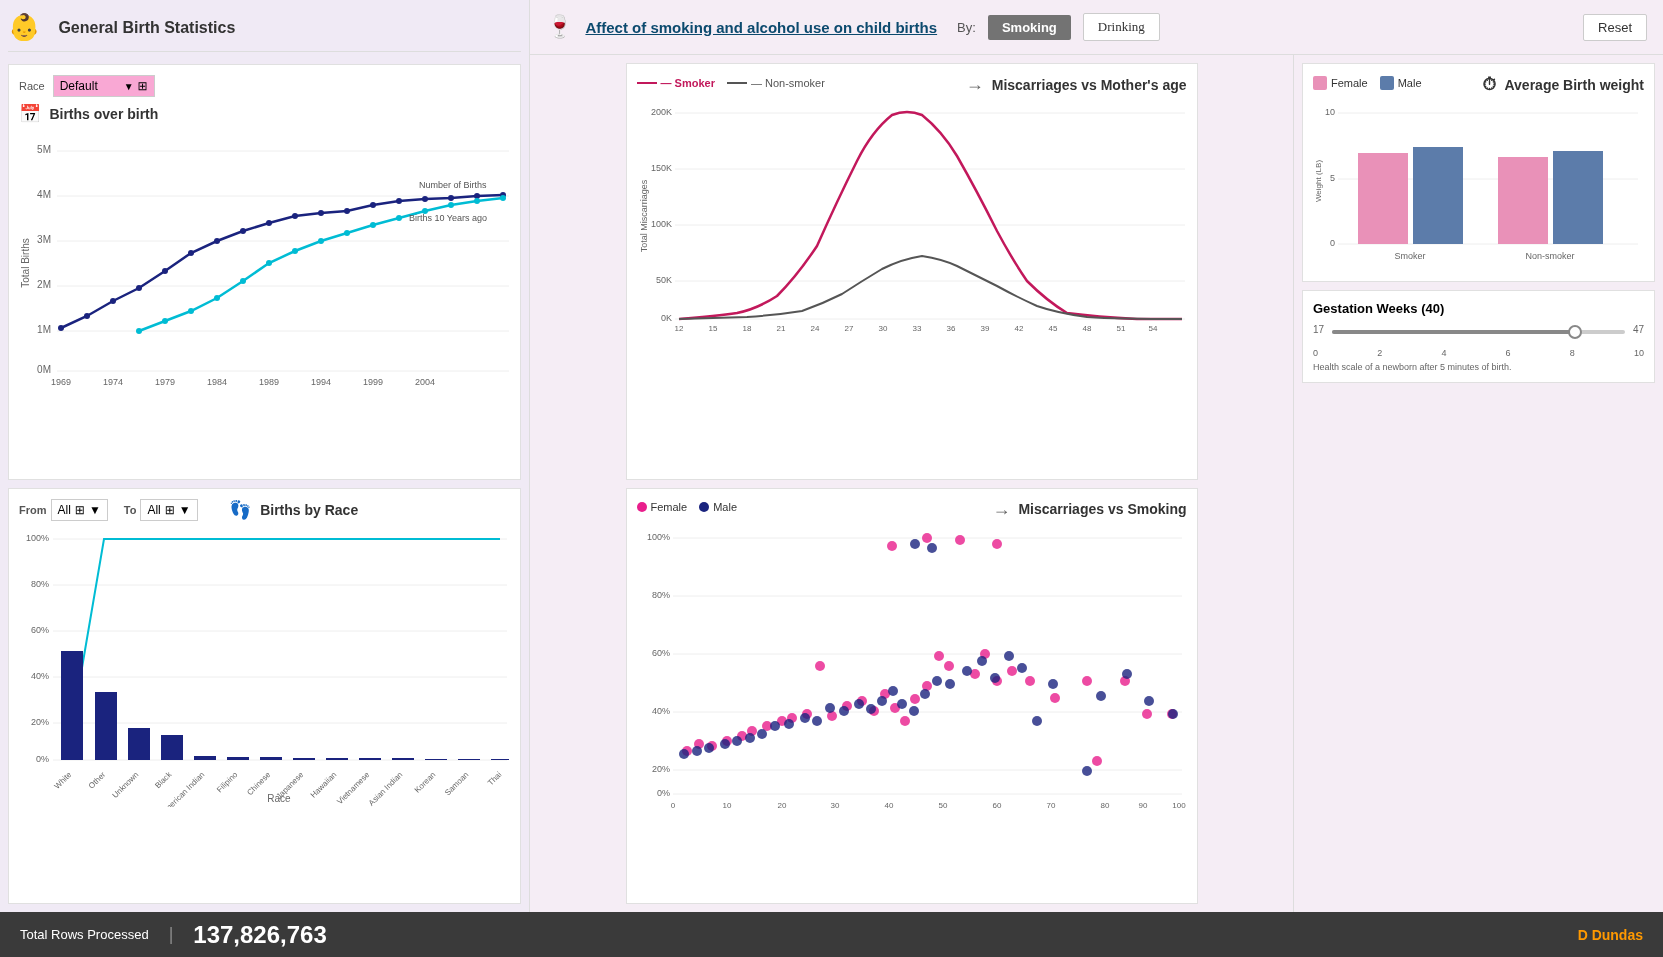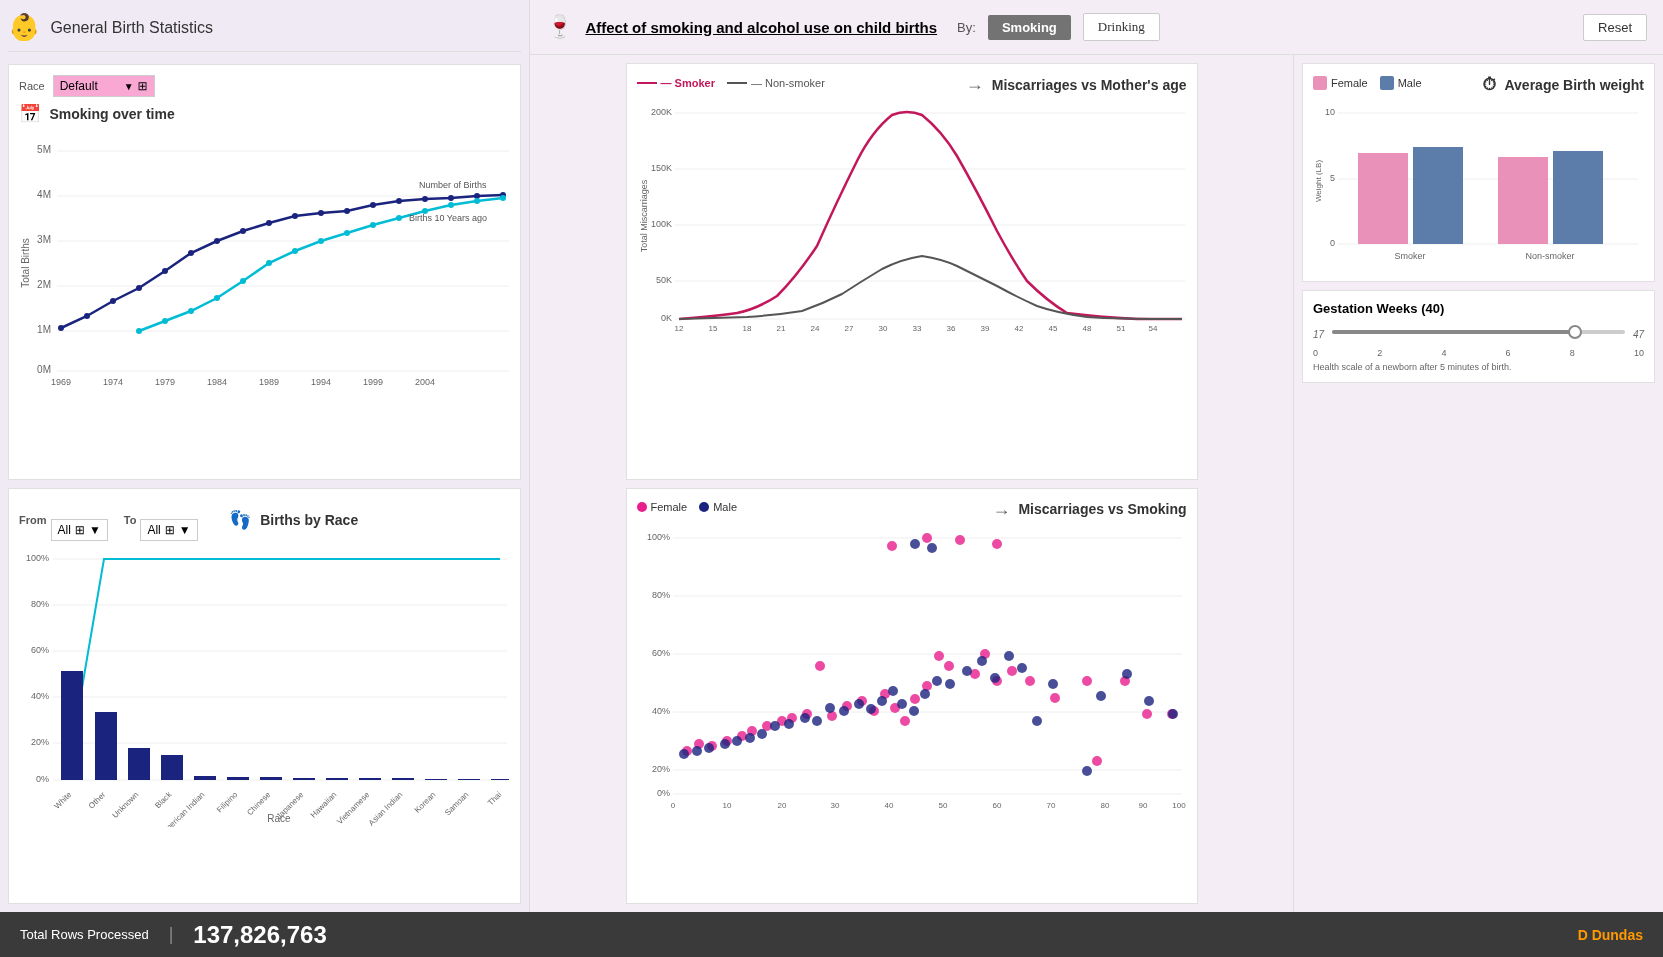--- a/index.html
+++ b/index.html
@@ -151,21 +151,20 @@
     .filter-label { font-size: 11px; color: #555; font-weight: 600; }
     .filter-select {
       display: flex;
       align-items: center;
       gap: 4px;
       border: 1px solid #ccc;
       background: white;
       padding: 3px 6px;
       font-size: 12px;
       cursor: pointer;
-      margin-top: 20px;
     }
 
     
     .legend { display: flex; align-items: center; gap: 12px; font-size: 11px; color: #333; margin-bottom: 4px; }
     .legend-item { display: flex; align-items: center; gap: 4px; }
     .legend-dot { width: 10px; height: 10px; border-radius: 50%; }
     .legend-line { width: 20px; height: 2px; }
 
     
     .miscarriages-card { flex: 1; }
@@ -199,37 +198,37 @@
 <body>
 
 <div class="dashboard">
 
   <div class="main-content">
 
     <div class="left-panel">
 
       <div style="display:flex;align-items:center;gap:10px;padding:4px 0 8px 0;border-bottom:1px solid #ddd;margin-bottom:4px;">
         <span style="font-size:26px;">👶</span>
-        <span style="font-size:16px;font-weight:400;color:#333;">General Birth Statistics</span>
+        <span style="font-size:16px;font-weight:700;color:#333;margin-left:8px;">General Birth Statistics</span>
       </div>
 
       <div class="card births-time-card">
 
         <div class="race-filter">
           <span style="font-size:11px;color:#555;">Race</span>
           <div class="race-select">
             <span style="font-size:12px;min-width:60px;">Default</span>
             <span style="font-size:10px;">▼</span>
             <span style="font-size:12px;">⊞</span>
           </div>
         </div>
 
         <div class="card-title">
           <span style="font-size:18px;">📅</span>
-          <span>Smoking over time</span>
+          <span>Births over birth</span>
         </div>
 
         <div class="chart-area">
           <svg width="490" height="260">
 
             <text x="32" y="20" font-size="10" fill="#666" text-anchor="end">5M</text>
             <text x="32" y="65" font-size="10" fill="#666" text-anchor="end">4M</text>
             <text x="32" y="110" font-size="10" fill="#666" text-anchor="end">3M</text>
             <text x="32" y="155" font-size="10" fill="#666" text-anchor="end">2M</text>
             <text x="32" y="200" font-size="10" fill="#666" text-anchor="end">1M</text>
@@ -376,21 +375,21 @@
             <text x="260" y="275" font-size="10" fill="#666" text-anchor="middle">Race</text>
           </svg>
         </div>
       </div>
     </div>
 
     <div class="right-panel">
 
       <div class="right-header">
         <span style="font-size:22px;">🍷</span>
-        <span style="font-size:15px;font-weight:700;text-decoration:underline;color:#000000;">Affect of smoking and alcohol use on child births</span>
+        <span style="font-size:15px;font-weight:700;text-decoration:underline;color:#0c4a6e;">Affect of smoking and alcohol use on child births</span>
         <span style="font-size:13px;color:#555;margin-left:8px;text-align:center;">By:</span>
         <button class="smoking-btn">Smoking</button>
         <button class="drinking-btn">Drinking</button>
         <button class="reset-btn">Reset</button>
       </div>
 
       <div class="right-body">
 
         <div class="center-charts">
 
@@ -615,21 +614,21 @@
               <text x="97" y="158" font-size="9" fill="#666" text-anchor="middle">Smoker</text>
               <text x="237" y="158" font-size="9" fill="#666" text-anchor="middle">Non-smoker</text>
             </svg>
           </div>
 
           <div class="card gestation-card">
             <div style="display:flex;align-items:center;justify-content:space-between;margin-bottom:8px;">
               <span style="font-size:13px;font-weight:700;">Gestation Weeks (<span>40</span>)</span>
             </div>
 
-            <div style="display:flex;align-items:flex-end;gap:8px;margin-bottom:8px;font-style:italic;">
+            <div style="display:flex;align-items:flex-start;gap:8px;margin-bottom:8px;">
               <span style="font-size:10px;color:#666;">17</span>
               <div style="flex:1;position:relative;height:16px;">
                 <div style="position:absolute;top:6px;left:0;right:0;height:4px;background:#ccc;border-radius:2px;"></div>
                 <div style="position:absolute;top:6px;left:0;width:85%;height:4px;background:#888;border-radius:2px;"></div>
                 <div style="position:absolute;top:1px;left:83%;width:14px;height:14px;background:white;border:2px solid #888;border-radius:50%;transform:translateX(-50%);"></div>
               </div>
               <span style="font-size:10px;color:#666;">47</span>
             </div>
 
 

